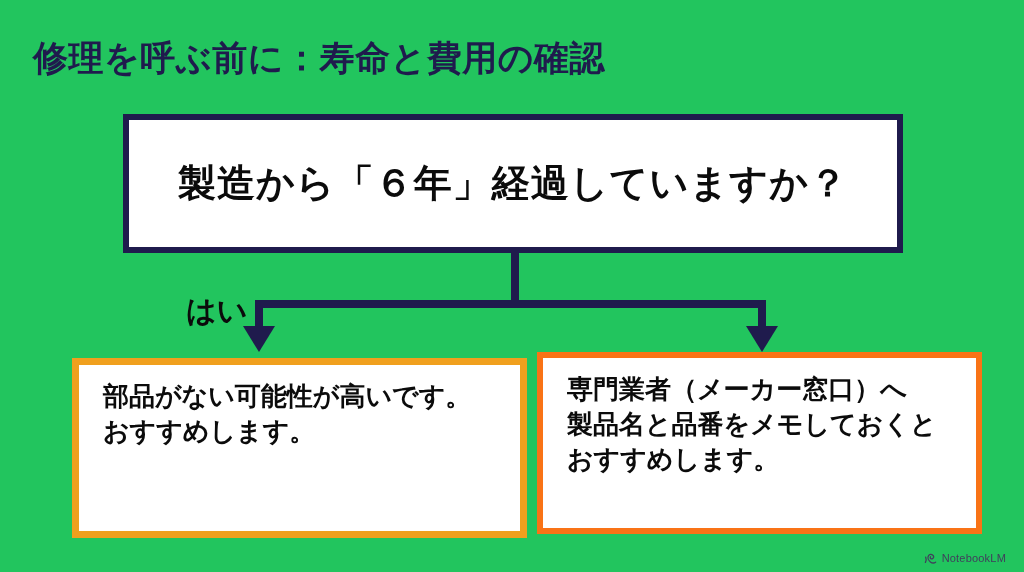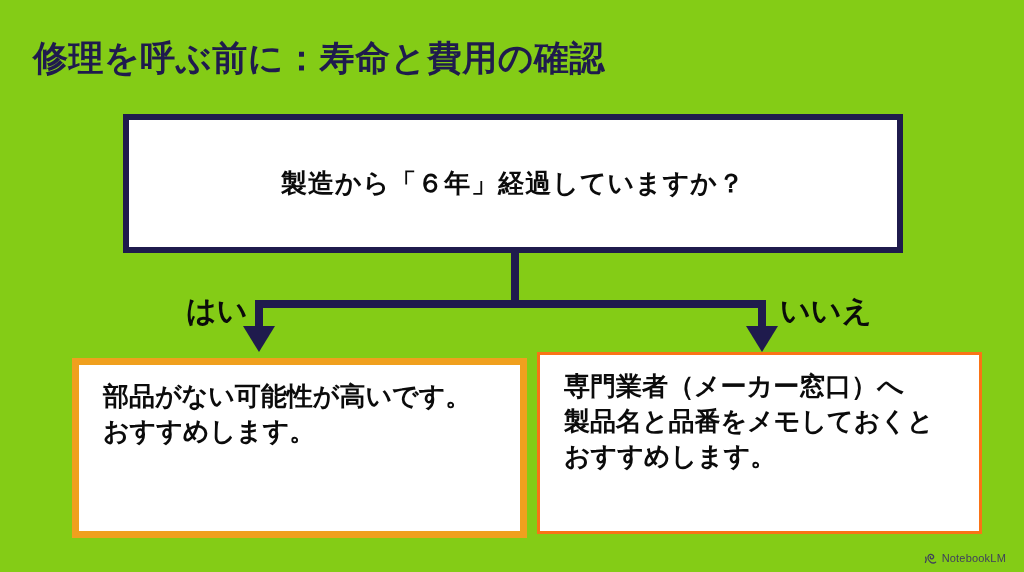--- a/index.html
+++ b/index.html
@@ -7,21 +7,21 @@
     padding: 0;
     background: #ffffff;
   }
   body {
     font-family: "Liberation Sans", "DejaVu Sans", sans-serif;
   }
   #slide {
     position: relative;
     width: 1024px;
     height: 572px;
-    background: #84cc16;
+    background: #22c55e;
     overflow: hidden;
   }
 
   
   #title {
     position: absolute;
     left: 33px;
     top: 38px;
     font-size: 35px;
     font-weight: bold;
@@ -39,21 +39,21 @@
     width: 780px;
     height: 139px;
     box-sizing: border-box;
     border: 6px solid #1f1b4d;
     background: #ffffff;
     display: flex;
     align-items: center;
     justify-content: center;
   }
   #question-text {
-    font-size: 26px;
+    font-size: 38px;
     font-weight: bold;
     color: #0b0b0b;
     letter-spacing: 1px;
     white-space: nowrap;
     text-align: center;
   }
 
   
   .conn {
     position: absolute;
@@ -128,21 +128,21 @@
     width: 455px;
     height: 180px;
     border: 7px solid #f0a01e;
     margin-left: 36px;
   }
   #outcome-no {
     left: 537px;
     top: 352px;
     width: 445px;
     height: 182px;
-    border: 3px solid #f97316;
+    border: 6px solid #f97316;
   }
   .outcome-text {
     position: absolute;
     left: 24px;
     top: 14px;
     right: 10px;
     font-size: 26px;
     font-weight: bold;
     color: #0b0b0b;
     line-height: 35px;
@@ -178,21 +178,20 @@
   </div>
 
   <div class="conn" id="conn-stem"></div>
   <div class="conn" id="conn-bar"></div>
   <div class="conn" id="conn-left-drop"></div>
   <div class="conn" id="conn-right-drop"></div>
   <div class="arrowhead" id="arrow-left-head"></div>
   <div class="arrowhead" id="arrow-right-head"></div>
 
   <div class="branch-label" id="label-yes">はい</div>
-  <div class="branch-label" id="label-no">いいえ</div>
 
   <div class="outcome-box" id="outcome-yes">
     <div class="outcome-text">
       <div>部品がない可能性が高いです。</div>
       <div>おすすめします。</div>
     </div>
   </div>
 
   <div class="outcome-box" id="outcome-no">
     <div class="outcome-text">

